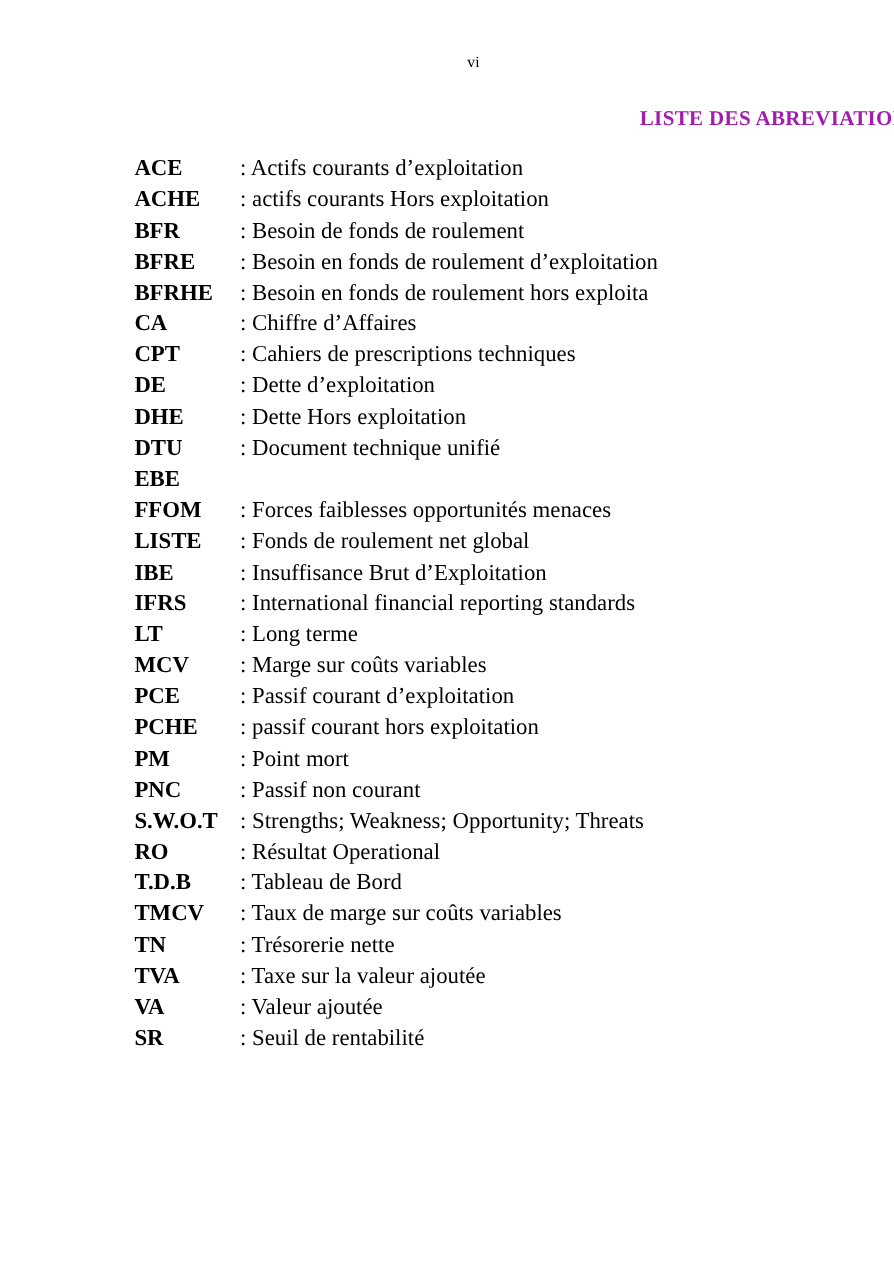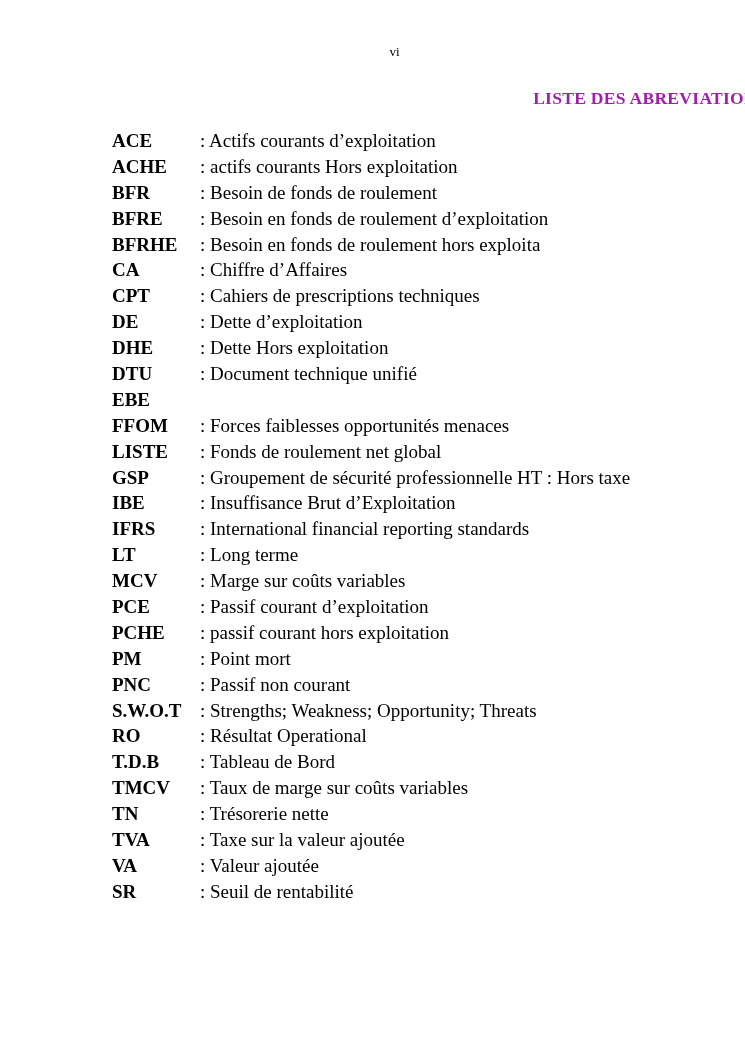--- a/index.html
+++ b/index.html
@@ -129,24 +129,20 @@
   <div class="abbrev-row">
     <span class="abbrev-key">FFOM</span>
     <span class="abbrev-def">: Forces faiblesses opportunités menaces</span>
   </div>
 
   <div class="abbrev-row">
     <span class="abbrev-key">LISTE</span>
     <span class="abbrev-def">: Fonds de roulement net global</span>
   </div>
 
-  <div class="abbrev-row">
-    <span class="abbrev-key">GSP</span>
-    <span class="abbrev-def">: Groupement de sécurité professionnelle  HT : Hors taxe</span>
-  </div>
 
   <div class="abbrev-row">
     <span class="abbrev-key">IBE</span>
     <span class="abbrev-def">: Insuffisance Brut d’Exploitation</span>
   </div>
 
   <div class="abbrev-row">
     <span class="abbrev-key">IFRS</span>
     <span class="abbrev-def">: International financial reporting standards</span>
   </div>

